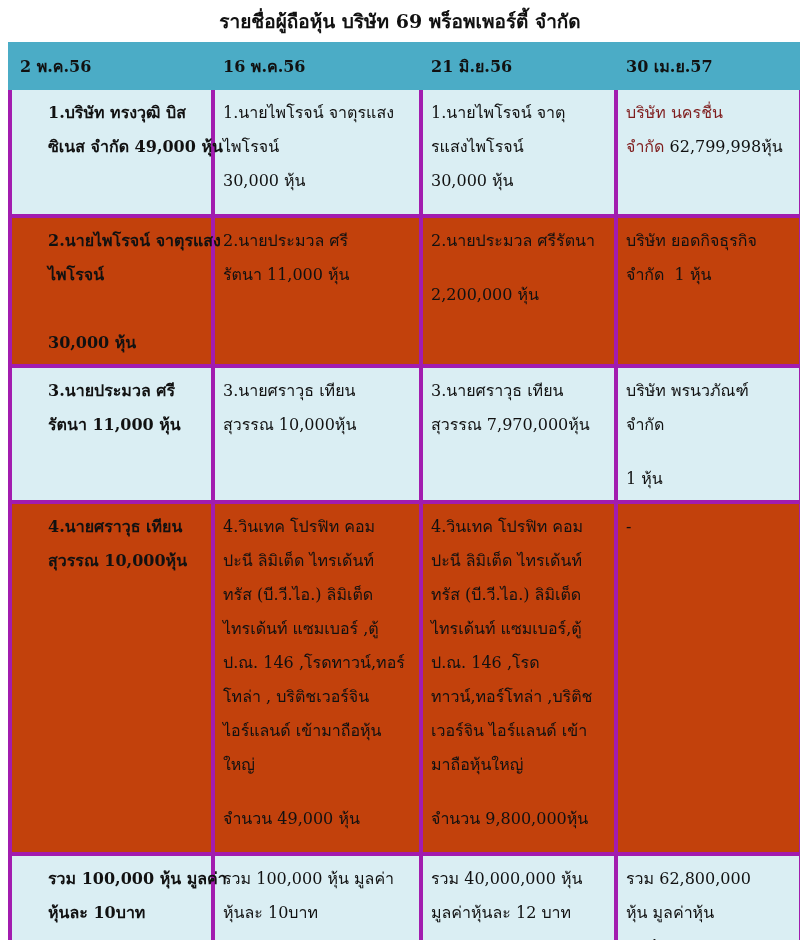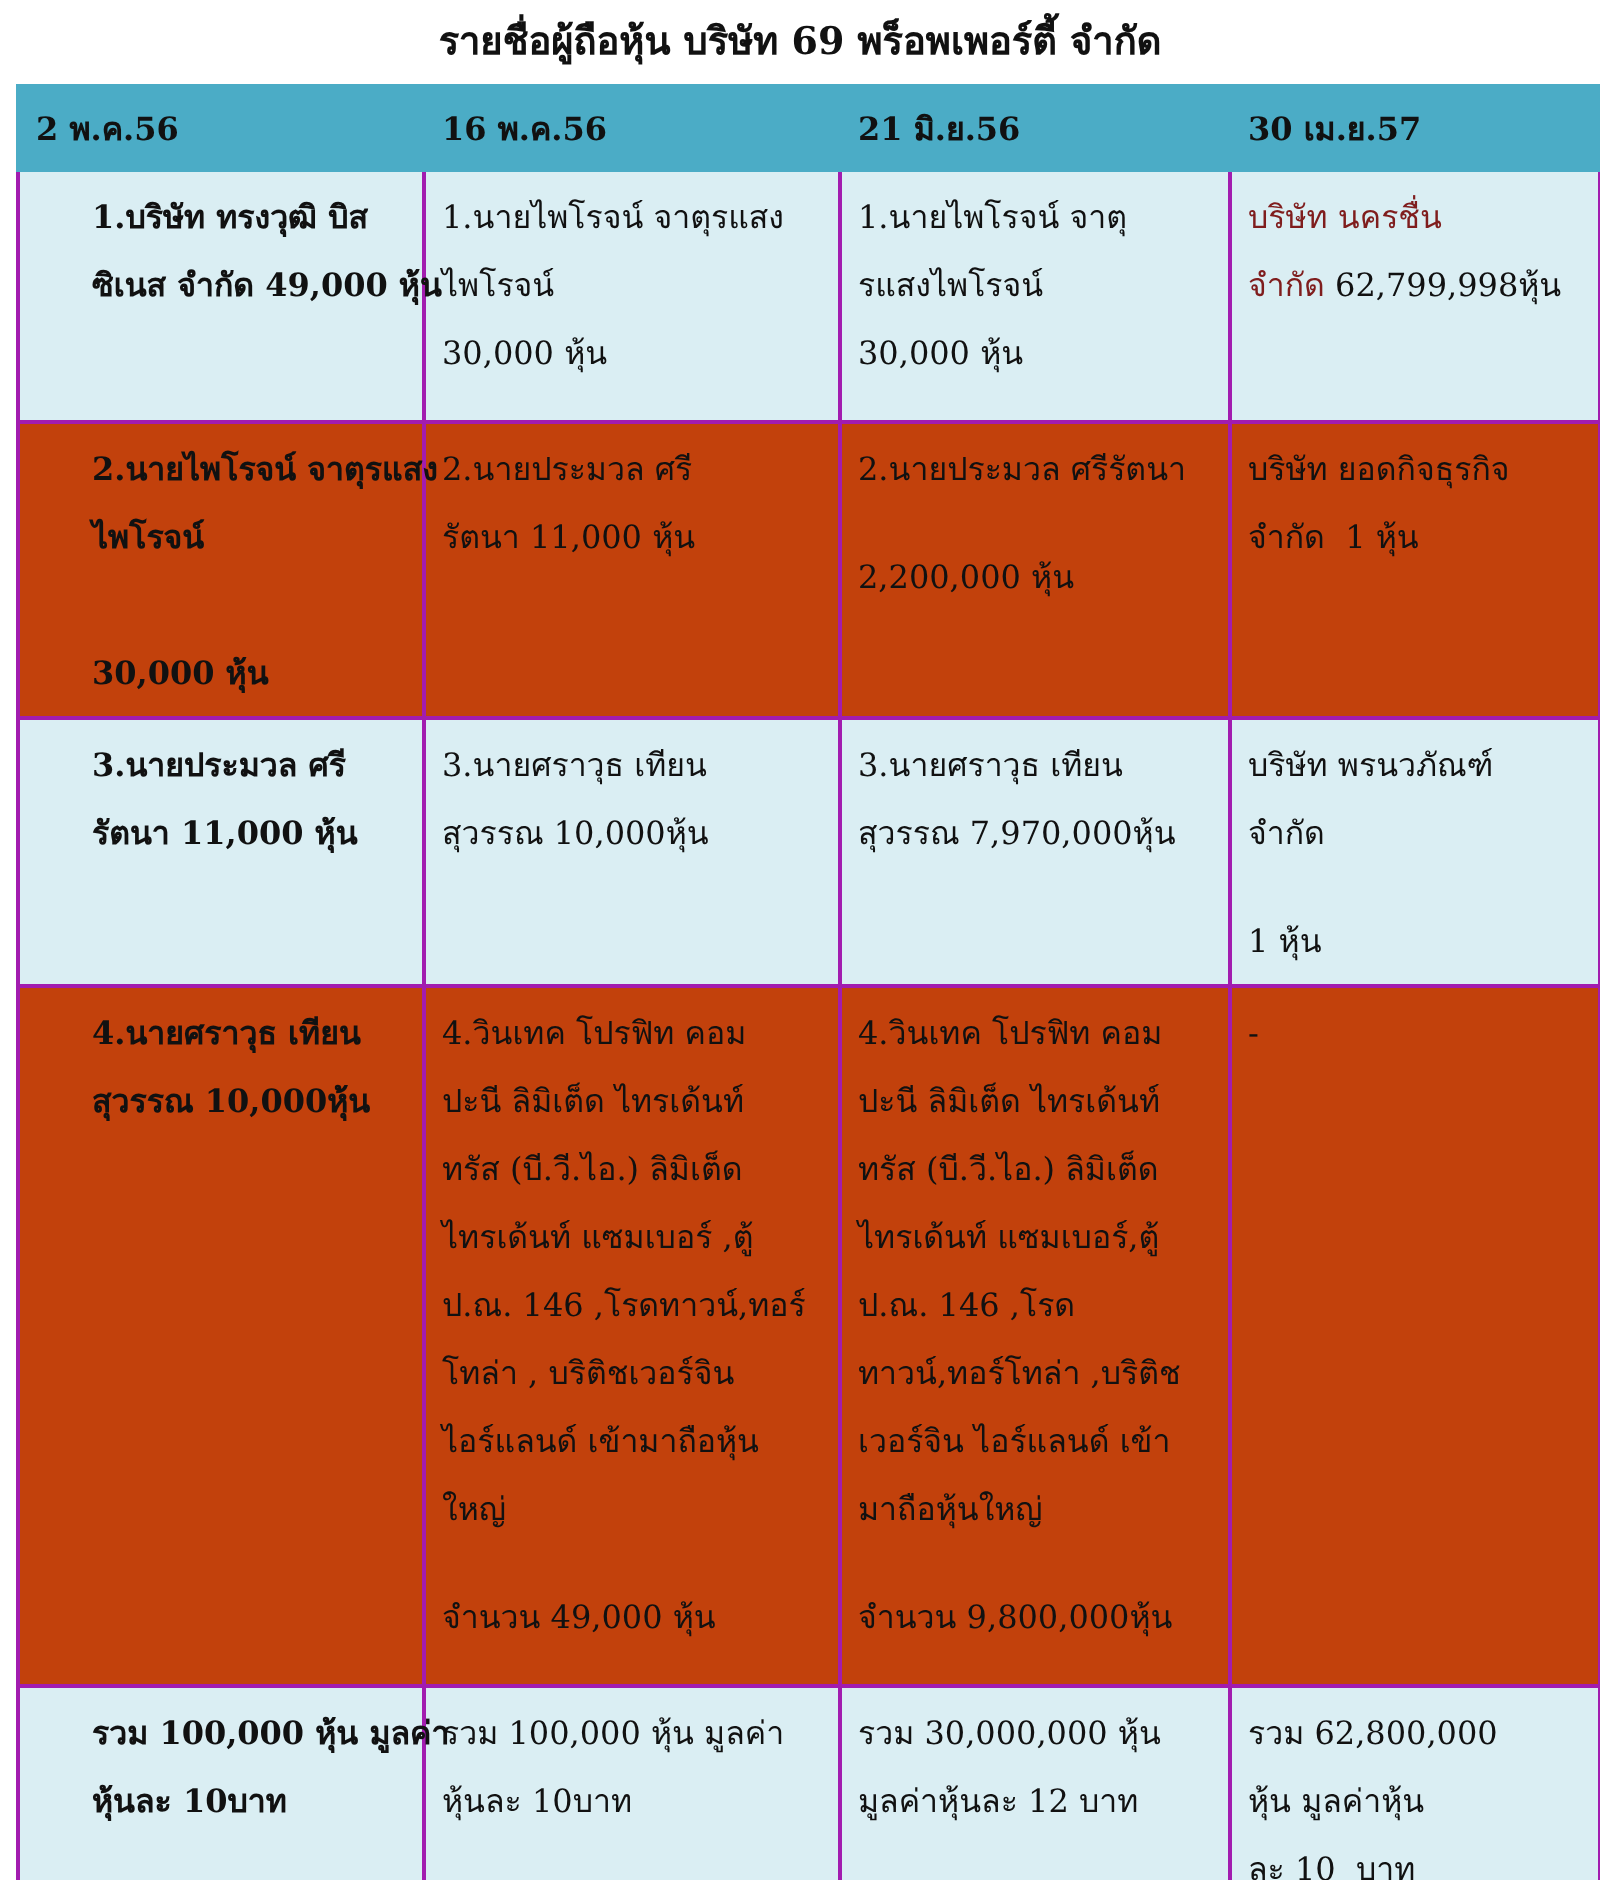--- a/index.html
+++ b/index.html
@@ -6,21 +6,21 @@
     body { width: 800px; height: 940px; position: relative; overflow: hidden;
       font-family: "DejaVu Serif", "Liberation Serif", serif; color: #111; }
     .title { position: absolute; top: 8px; left: 0; width: 800px; text-align: center;
       font-weight: bold; font-size: 19px; line-height: 26px; }
     table.holders { position: absolute; top: 42px; left: 8px; width: 791px;
       border-collapse: collapse; table-layout: fixed; }
     table.holders col.c1 { width: 203px; }
     table.holders col.c2 { width: 208px; }
     table.holders col.c3 { width: 195px; }
     table.holders col.c4 { width: 185px; }
-    th, td { border: 2px solid #a21caf; vertical-align: top; text-align: left;
+    th, td { border: 4px solid #a21caf; vertical-align: top; text-align: left;
       padding: 6px 8px 4px 8px; font-size: 16px; line-height: 34px; font-weight: normal; }
     thead th { background: #4bacc6; font-weight: bold; height: 32px; padding-top: 4px; padding-bottom: 2px;
       border-color: #4bacc6; }
     thead tr { border-top: 2px solid #4bacc6; }
     tr.odd td { background: #daeef3; }
     tr.even td { background: #c2410c; }
     td.first { font-weight: bold; padding-left: 36px; }
     .line { display: block; white-space: nowrap; }
     .gap { display: block; height: 34px; }
     .red { color: #7f1d1d; }
@@ -153,21 +153,21 @@
     <tr class="odd r5">
       <td class="first">
         <span class="line">รวม 100,000 หุ้น มูลค่า</span>
         <span class="line">หุ้นละ 10บาท</span>
       </td>
       <td>
         <span class="line">รวม 100,000 หุ้น มูลค่า</span>
         <span class="line">หุ้นละ 10บาท</span>
       </td>
       <td>
-        <span class="line">รวม 30,000,000 หุ้น</span>
+        <span class="line">รวม 40,000,000 หุ้น</span>
         <span class="line">มูลค่าหุ้นละ 12 บาท</span>
       </td>
       <td>
         <span class="line">รวม 62,800,000</span>
         <span class="line">หุ้น มูลค่าหุ้น</span>
         <span class="line" style="white-space:pre">ละ 10  บาท</span>
       </td>
     </tr>
   </tbody>
 </table>

